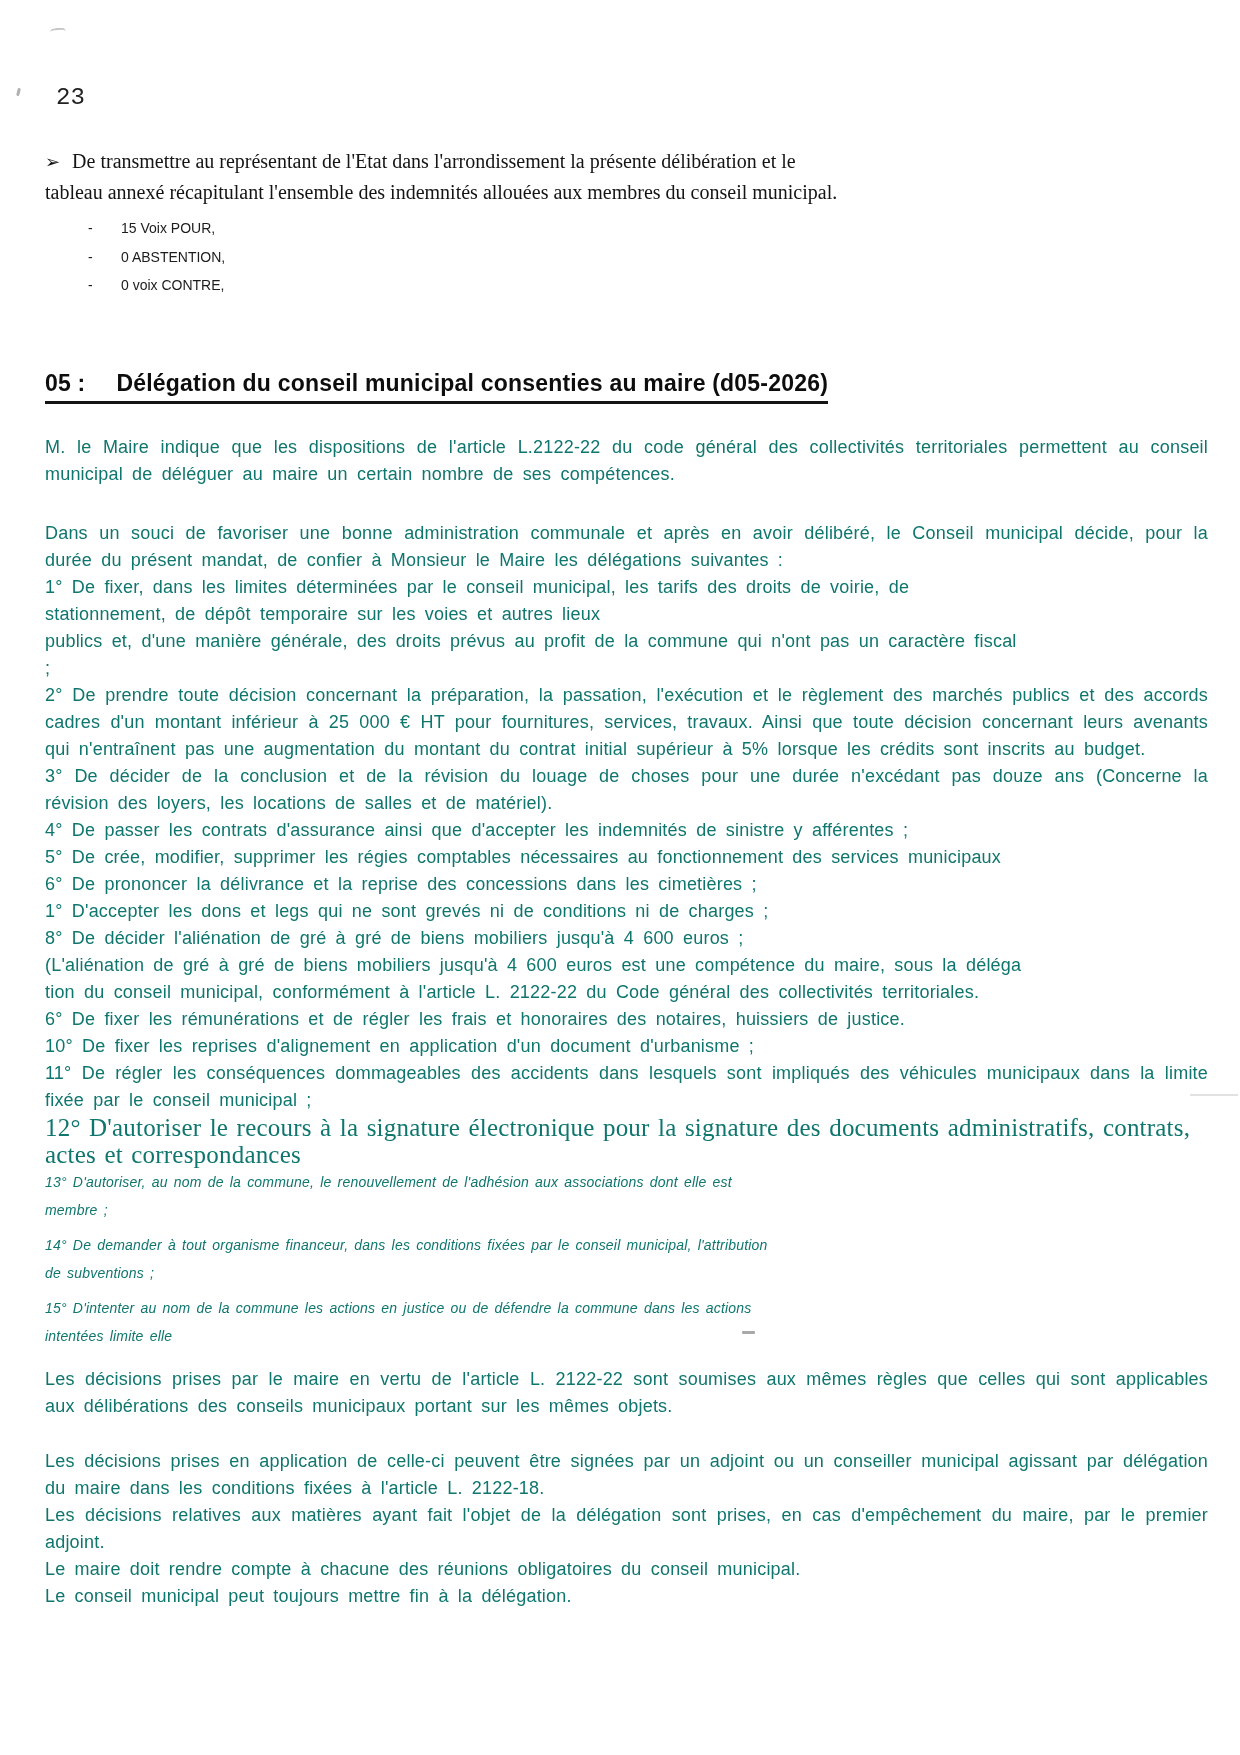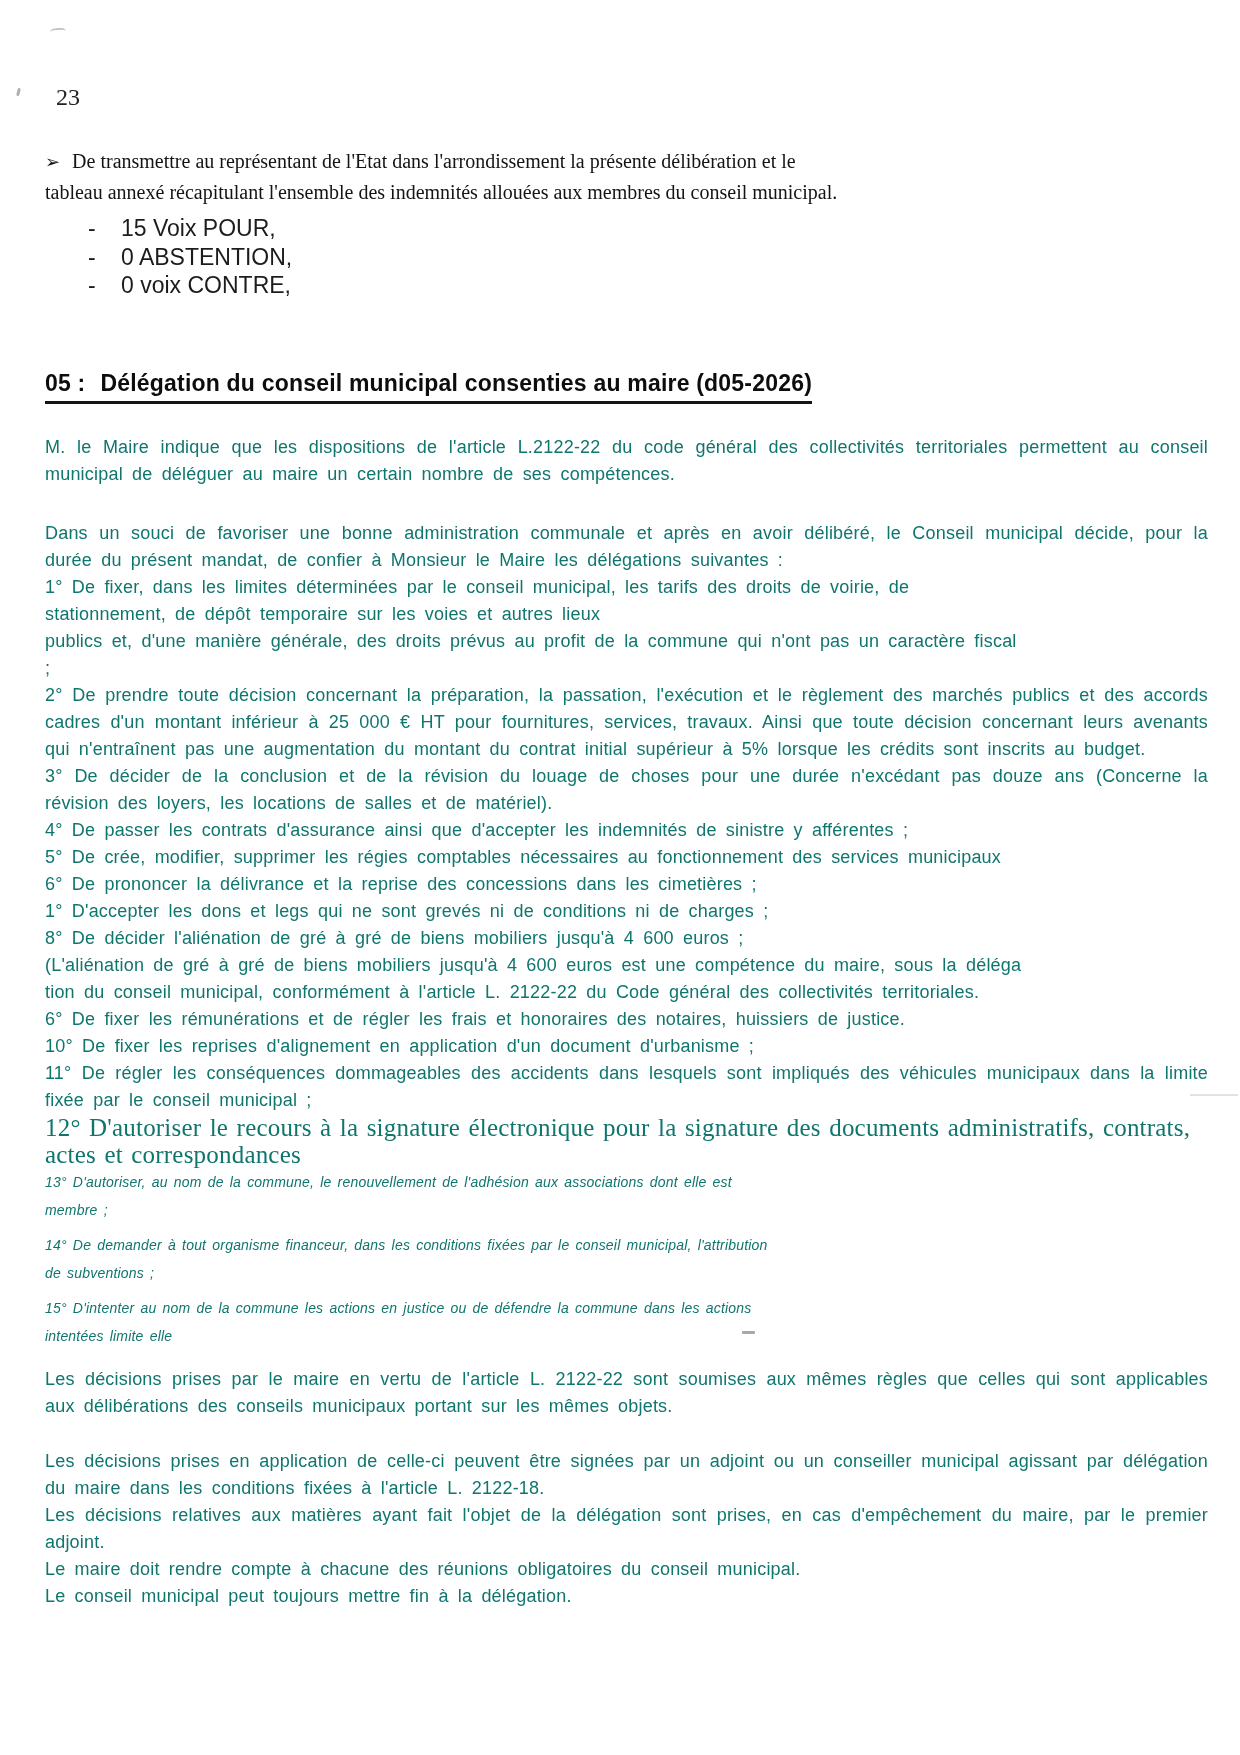--- a/index.html
+++ b/index.html
@@ -9,21 +9,21 @@
     height: 1755px;
     background: #ffffff;
     font-family: "Liberation Sans", sans-serif;
     color: #161616;
     overflow: hidden;
   }
   .page-number {
     position: absolute;
     top: 84px;
     left: 56px;
-    font-family: Liberation Serif, serif;
+    font-family: Liberation Mono, monospace;
     font-size: 24px;
     color: #222222;
   }
   .content {
     position: absolute;
     left: 45px;
     top: 146px;
     width: 1163px;
   }
   .intro {
@@ -31,35 +31,35 @@
     font-family: "Liberation Serif", serif;
     font-size: 20px;
     line-height: 30px;
     color: #141414;
   }
   .arrow { margin-right: 12px; font-size: 18px; }
   .votes {
     list-style: none;
     margin: 7px 0 0 0;
     padding: 0 0 0 43px;
-    font-size: 23px;
+    font-size: 14px;
     line-height: 28.5px;
     color: #1c1c1c;
   }
   .votes .dash { display: inline-block; width: 33px; }
   .heading { margin: 70px 0 0 0; font-size: 23px; }
   .heading-line {
     display: inline-block;
     font-weight: bold;
     letter-spacing: 0.2px;
     color: #0d0d0d;
     border-bottom: 3px solid #141414;
     padding-bottom: 4px;
   }
-  .h-num { margin-right: 15px; }
+  .h-num { margin-right: 31px; }
   .paragraphs { margin-top: 30px; }
   .para {
     margin: 0;
     text-align: justify;
     font-size: 18px;
     line-height: 27px;
     word-spacing: 4px;
     letter-spacing: 0.2px;
     color: #0f766e;
   }

